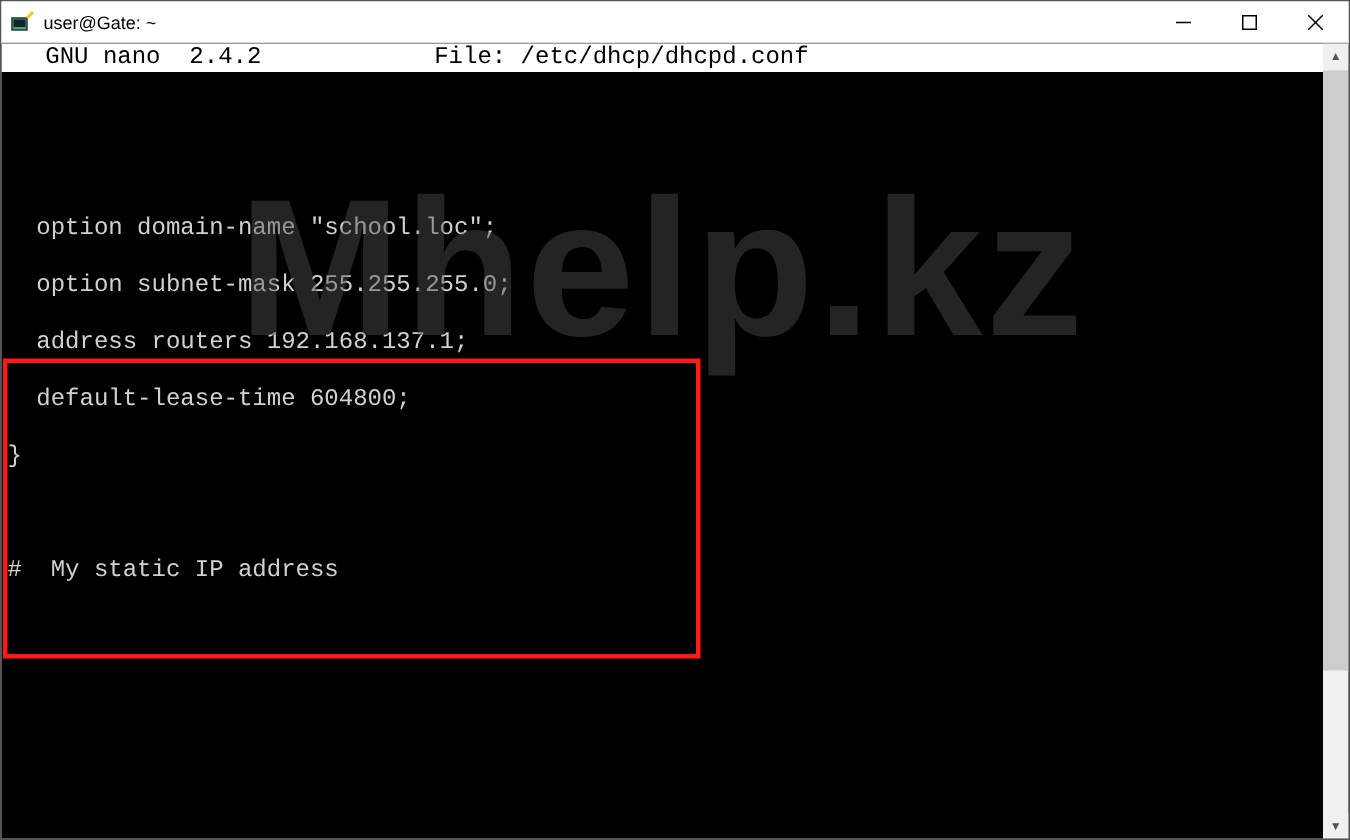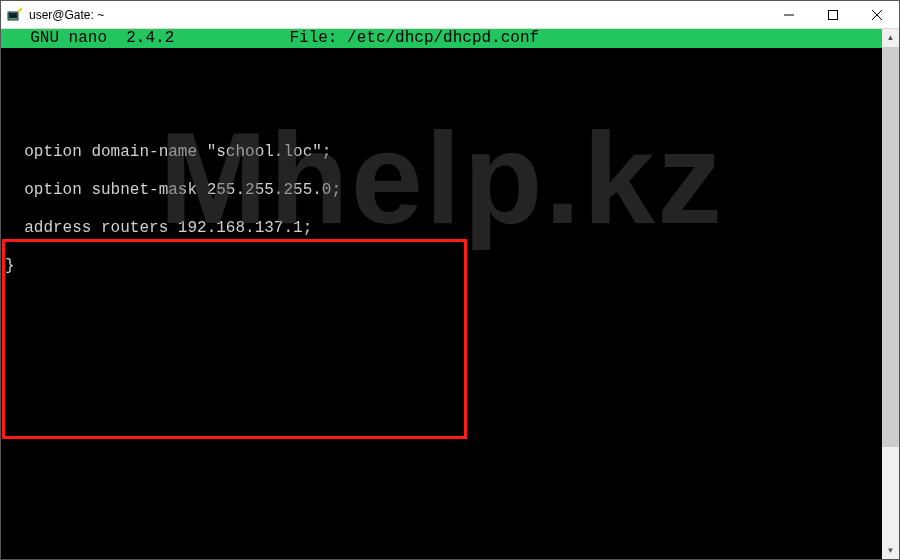--- a/index.html
+++ b/index.html
@@ -72,21 +72,21 @@
 
   .term-inner {
     position: absolute;
     left: 0; right: 17px; top: 0; bottom: 0;
     font-family: "Consolas", "Courier New", monospace;
     font-size: 16px;
     line-height: 19px;
     color: #d0d0d0;
   }
   .nano-head {
-    background: #22c55e;
+    background: #ffffff;
     color: #000;
     padding: 0 10px;
     height: 19px;
     white-space: pre;
   }
   .editor {
     white-space: pre;
     color: #d0d0d0;
     padding-left: 4px;
   }
@@ -147,22 +147,24 @@
       <div class="watermark">Mhelp.kz</div>
 
       <div class="nano-head">  <span>GNU nano</span>  <span>2.4.2</span>            <span>File:</span> <span>/etc/dhcp/dhcpd.conf</span></div>
 
       <div class="editor">
 <div class="editor-line"></div>
 <div class="editor-line"></div>
 <div class="editor-line">  option domain-name "school.loc";</div>
 <div class="editor-line">  option subnet-mask 255.255.255.0;</div>
 <div class="editor-line">  address routers 192.168.137.1;</div>
+<div class="editor-line">  default-lease-time 604800;</div>
 <div class="editor-line">}</div>
 <div class="editor-line"></div>
+<div class="editor-line">#  My static IP address</div>
 <div class="editor-line"></div>
 
 
 
 
 
 
 
 
 

